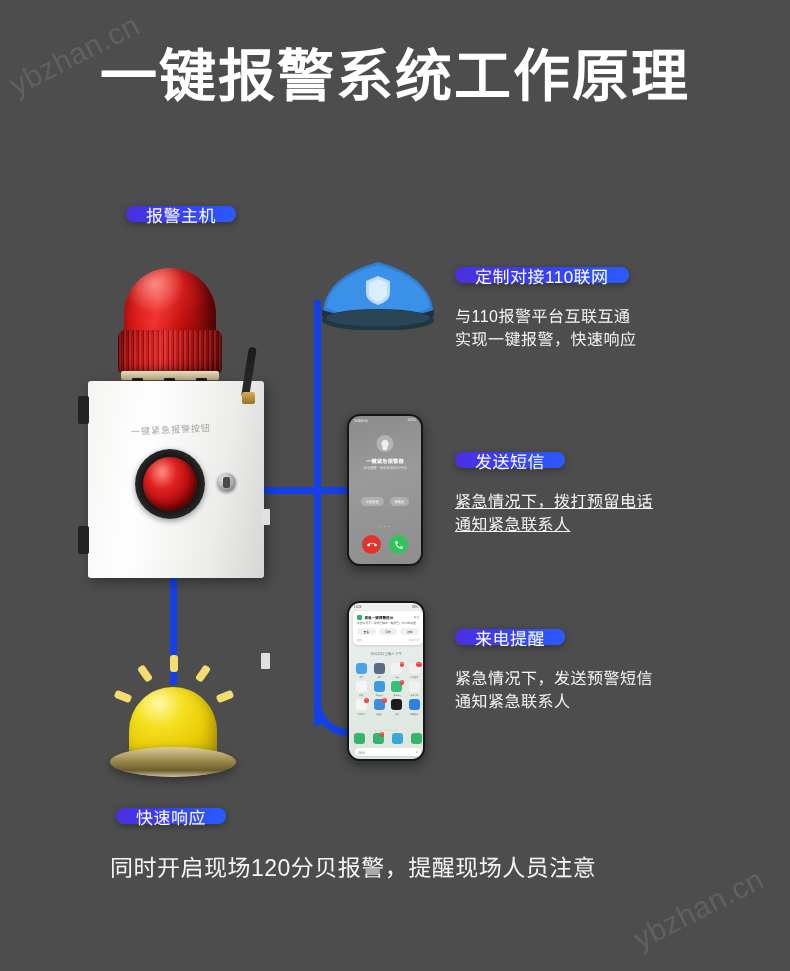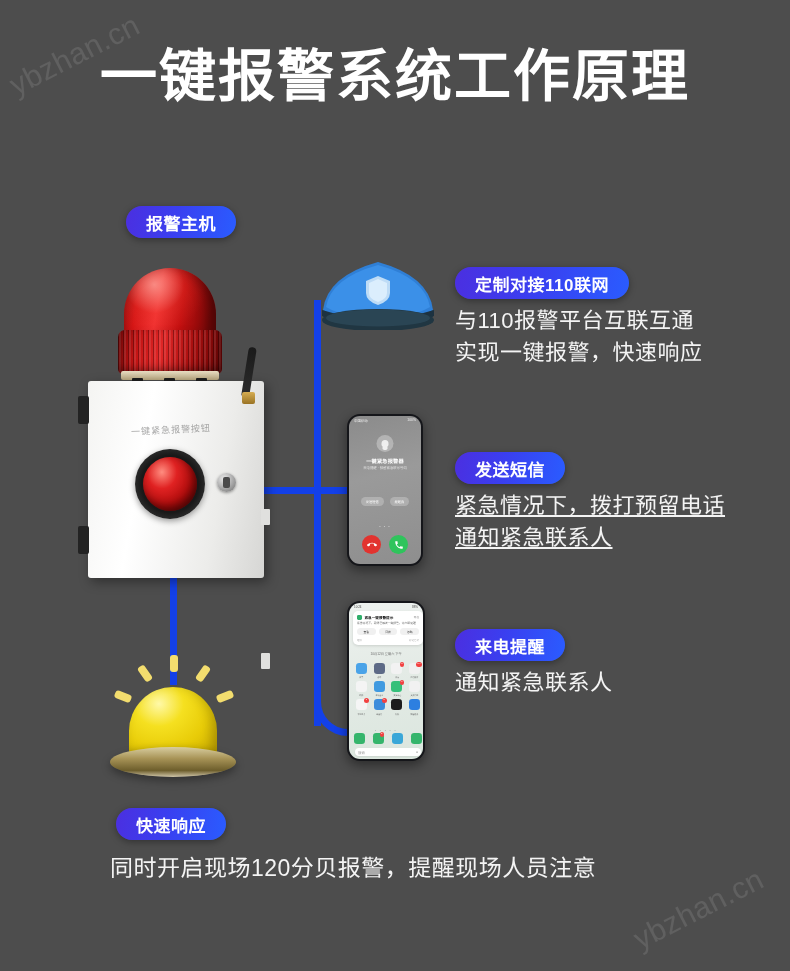--- a/index.html
+++ b/index.html
@@ -37,39 +37,39 @@
   }
   .subtitle {
     font-size:21px; color:#f2f2f2; margin-top:30px; letter-spacing:0.5px;
     font-weight:normal;
   }
 
   
   .badge {
     position:absolute;
     display:inline-flex; align-items:center; justify-content:center;
-    height:32px; padding:0 20px;
+    height:16px; padding:0 20px;
     border-radius:17px;
     background:linear-gradient(100deg,#4b2fe0 0%,#3a3ff0 45%,#2a5cff 100%);
-    color:#ffffff; font-size:17px; font-weight:bold;
+    color:#ffffff; font-size:17px; font-weight:normal;
     letter-spacing:0.5px;
     box-shadow:0 2px 7px rgba(0,0,0,0.35);
     white-space:nowrap;
     z-index:30;
   }
   .badge-host  { left:126px; top:206px; }
   .badge-110   { left:455px; top:267px; }
   .badge-call  { left:455px; top:452px; }
   .badge-sms   { left:455px; top:629px; }
   .badge-site  { left:116px; top:808px; }
 
   
   .desc {
     position:absolute;
-    font-size:22px; line-height:1.45; color:#f4f4f4;
+    font-size:16px; line-height:1.45; color:#f4f4f4;
     white-space:nowrap; letter-spacing:0.5px; z-index:25;
   }
   .desc-110  { left:455px; top:305px; }
   .desc-call { left:455px; top:490px;text-decoration:underline; }
   .desc-sms  { left:455px; top:667px; }
   .desc-site { left:110px; top:852px; font-size:23px; }
 
   
   .line { position:absolute; background:#1340e8; z-index:5; }
 
@@ -499,17 +499,18 @@
 
 <div class="desc desc-110">
   <div>与110报警平台互联互通</div>
   <div>实现一键报警，快速响应</div>
 </div>
 <div class="desc desc-call">
   <div>紧急情况下，拨打预留电话</div>
   <div>通知紧急联系人</div>
 </div>
 <div class="desc desc-sms">
+  <div>紧急情况下，发送预警短信</div>
   <div>通知紧急联系人</div>
 </div>
 <div class="desc desc-site">
   <div>同时开启现场120分贝报警，提醒现场人员注意</div>
 </div>
 
 </body></html>

